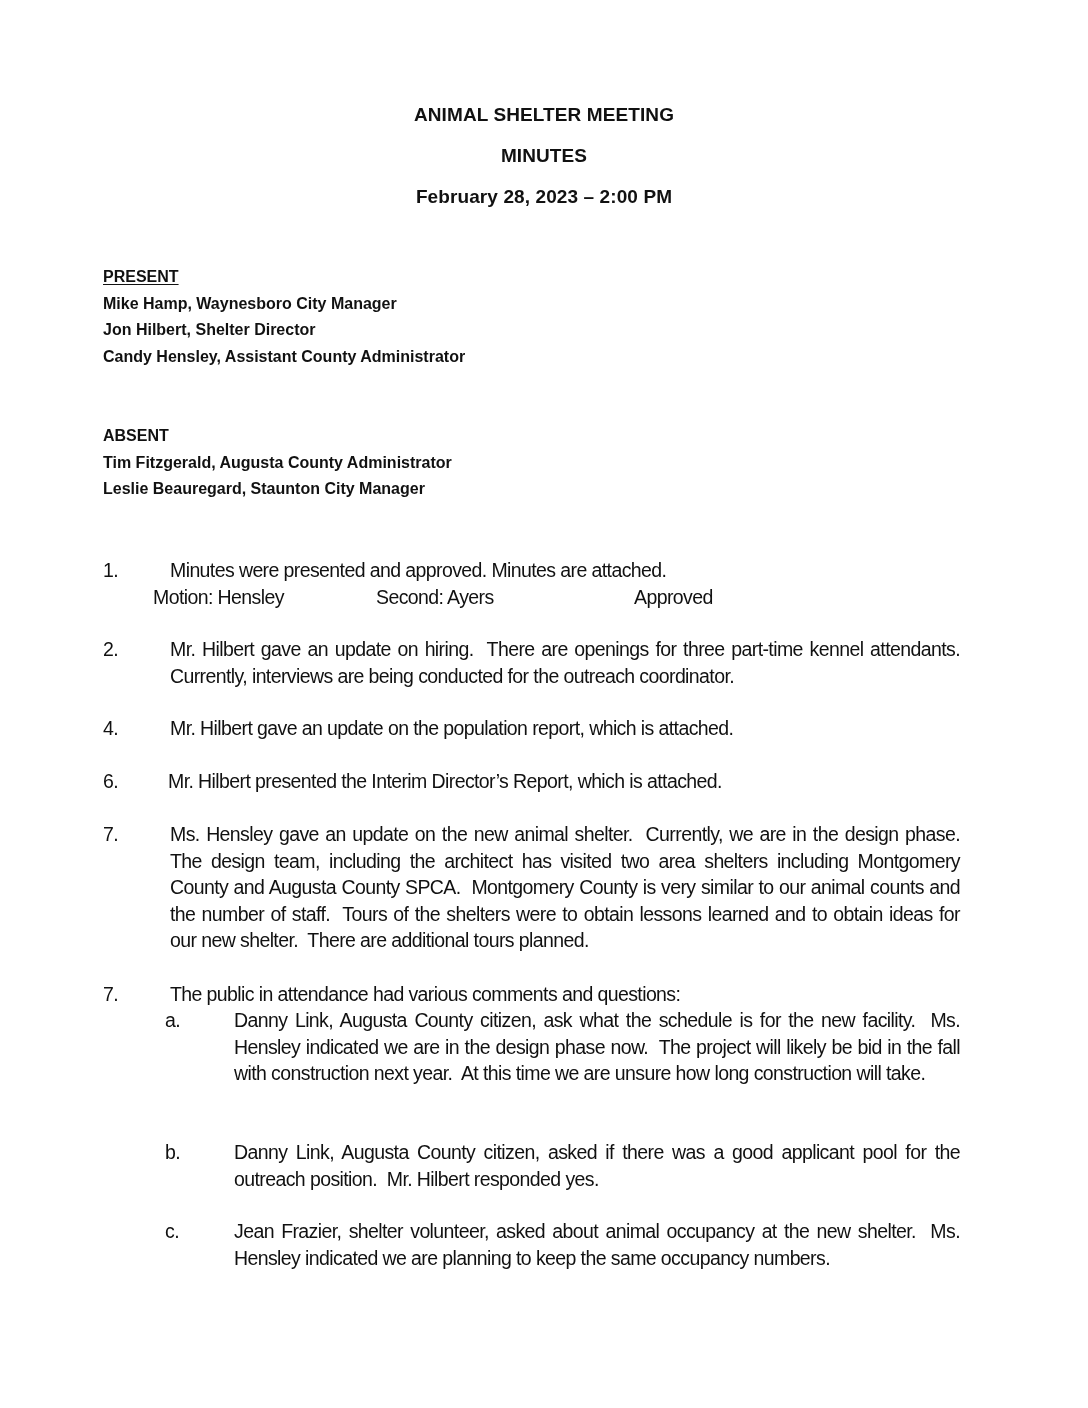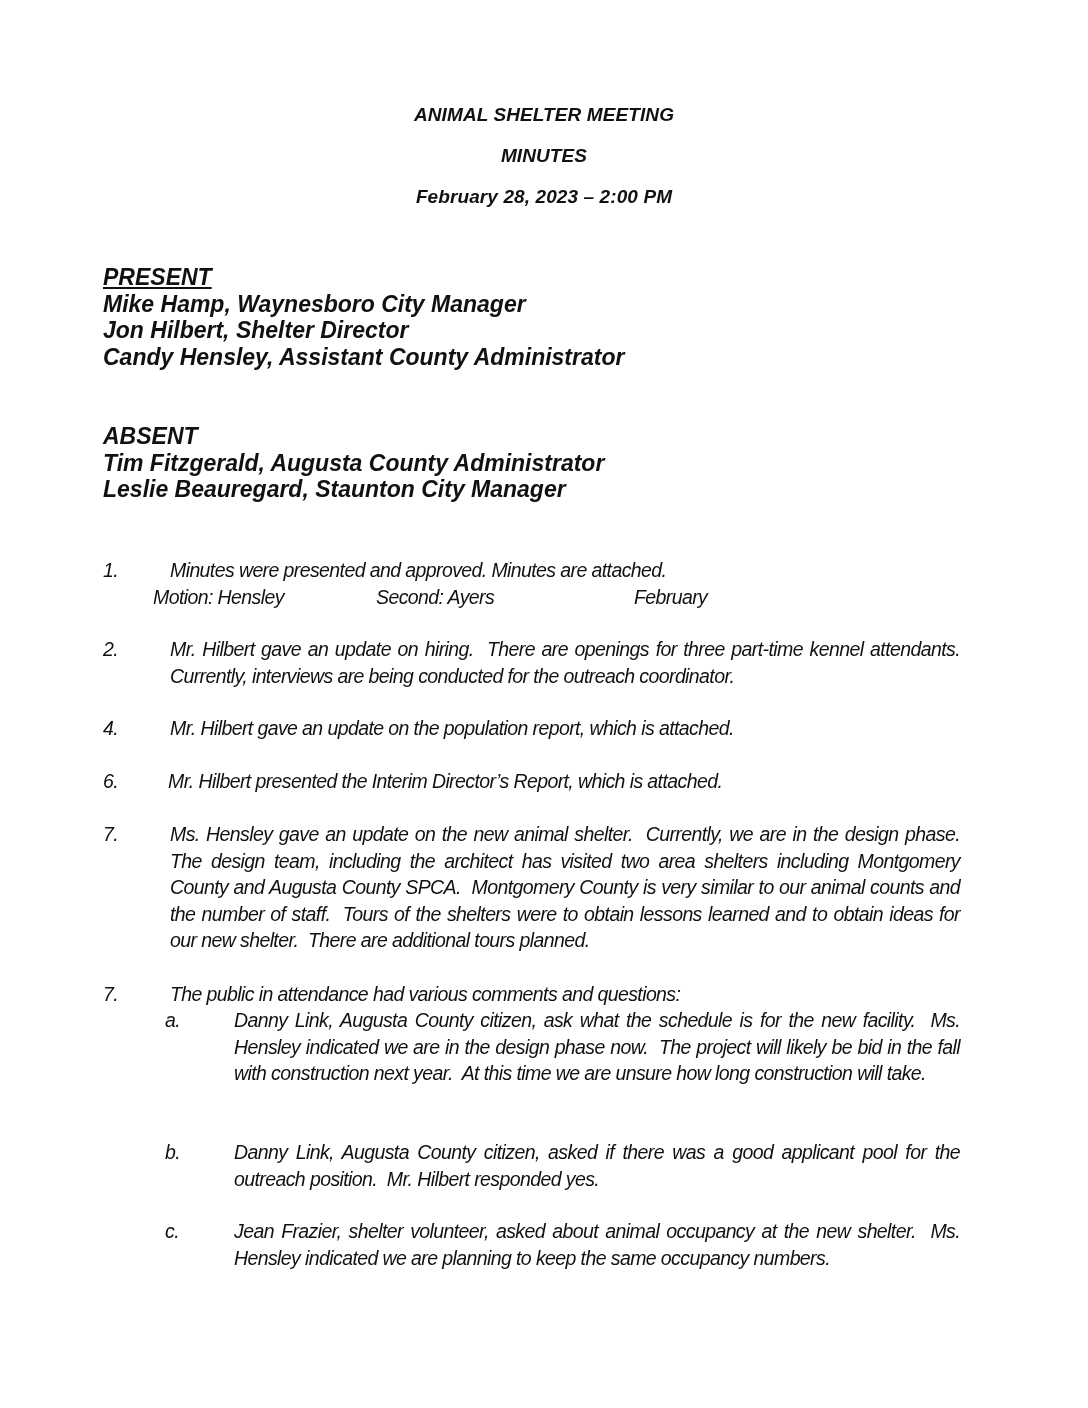--- a/index.html
+++ b/index.html
@@ -1,25 +1,25 @@
 <!DOCTYPE html>
 <html><head>
 <meta charset="utf-8">
 <style>
   html, body { margin: 0; padding: 0; background: #ffffff; }
   body {
     width: 1088px; height: 1408px; position: relative; overflow: hidden;
     font-family: "Liberation Sans", sans-serif; color: #111111;
   }
-  .page { position: absolute; left: 0; top: 0; width: 1088px; height: 1186px; font-style: italic; }
+  .page { position: absolute; left: 0; top: 0; width: 1088px; height: 1186px; }
   .hdr {
     position: absolute; left: 0; width: 1088px; text-align: center;
     font-weight: bold; font-size: 19px; line-height: 22px; letter-spacing: 0.1px;
   }
-  .blk { position: absolute; left: 103px; font-weight: bold; font-size: 23px; line-height: 26.5px; }
+  .blk { position: absolute; left: 103px; font-weight: bold; font-size: 16px; line-height: 26.5px; }
   .blk div { white-space: nowrap; }
   .u { text-decoration: underline; text-underline-offset: 2px; }
   .item {
     position: absolute; left: 103px; width: 857px;
     font-size: 19.5px; line-height: 26.5px; transform-origin: left top;
   }
   .num { position: absolute; left: 0; top: 0; }
   .txt { position: absolute; left: 31px; right: 0; text-align: justify; margin-left: 36px; }
   .txt.last { text-align-last: left; }
   .motion { position: absolute; left: 31px; white-space: nowrap; margin-left: 19px; }
@@ -49,21 +49,21 @@
     <div>Tim Fitzgerald, Augusta County Administrator</div>
     <div>Leslie Beauregard, Staunton City Manager</div>
   </div>
 
   <div class="item cond" style="top:557px; height:54px;">
     <span class="num">1.</span>
     <span class="txt last" style="white-space:nowrap;">Minutes were presented and approved.  Minutes are attached.</span>
     <div class="motion" style="top:26.5px;">
       <span>Motion: Hensley</span>
       <span style="position:absolute; left:223px;">Second: Ayers</span>
-      <span style="position:absolute; left:481px;">February</span>
+      <span style="position:absolute; left:481px;">Approved</span>
     </div>
   </div>
 
   <div class="item cond" style="top:636px; height:54px;">
     <span class="num">2.</span>
     <span class="txt last" style="white-space: pre-wrap;">Mr. Hilbert gave an update on hiring.  There are openings for three part-time kennel attendants.  Currently, interviews are being conducted for the outreach coordinator.</span>
   </div>
 
   <div class="item cond" style="top:715px; height:27px;">
     <span class="num">4.</span>

